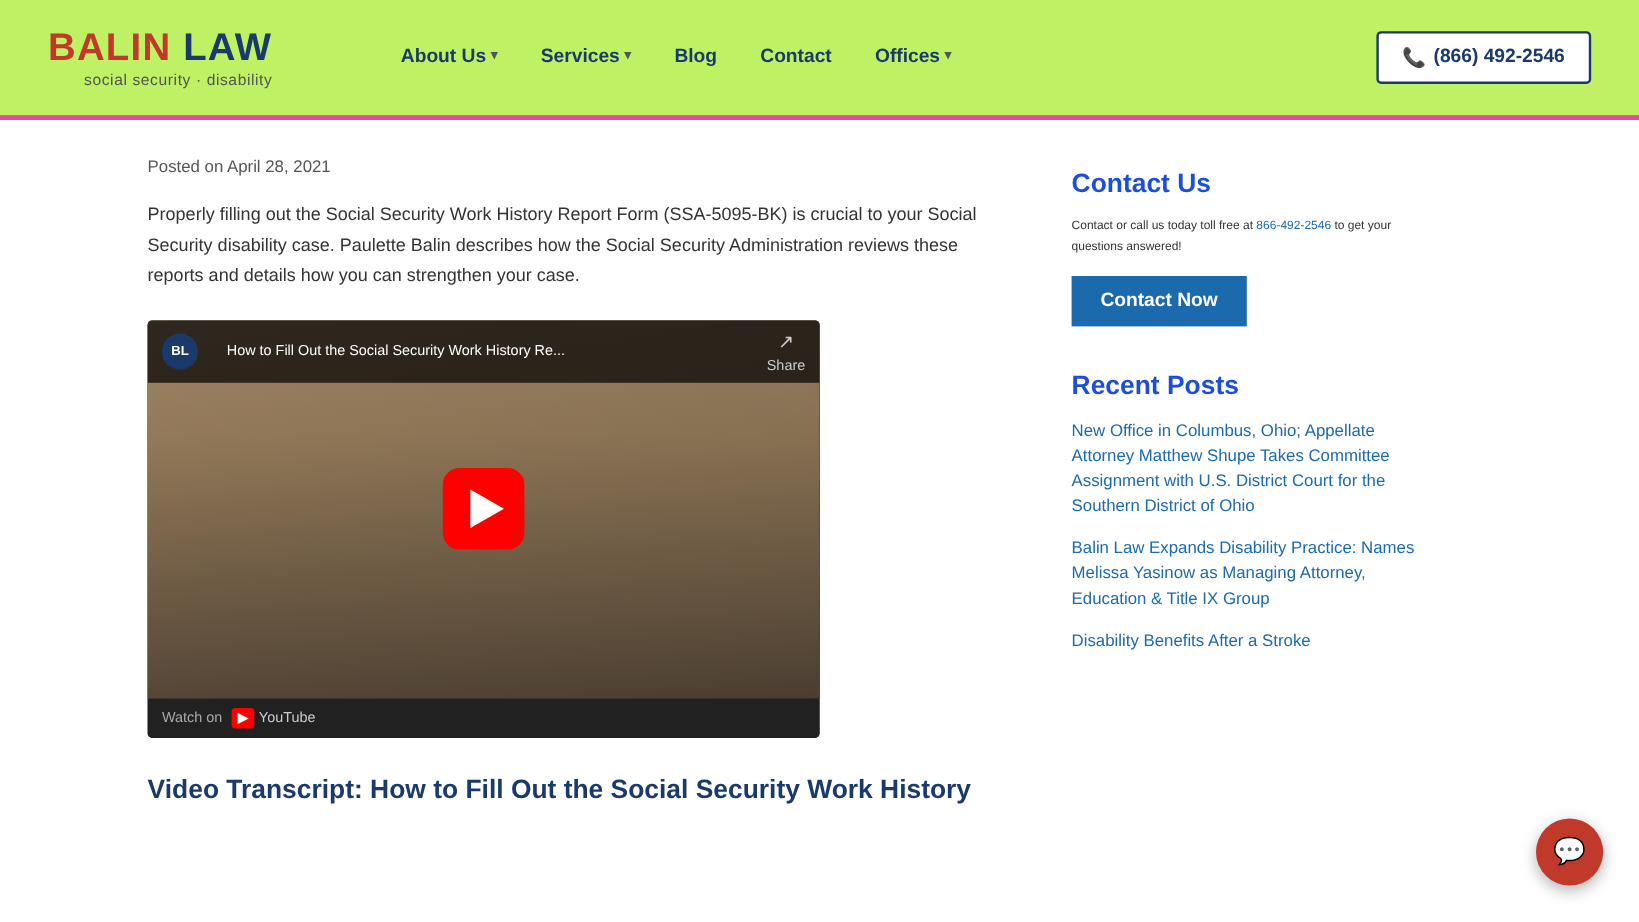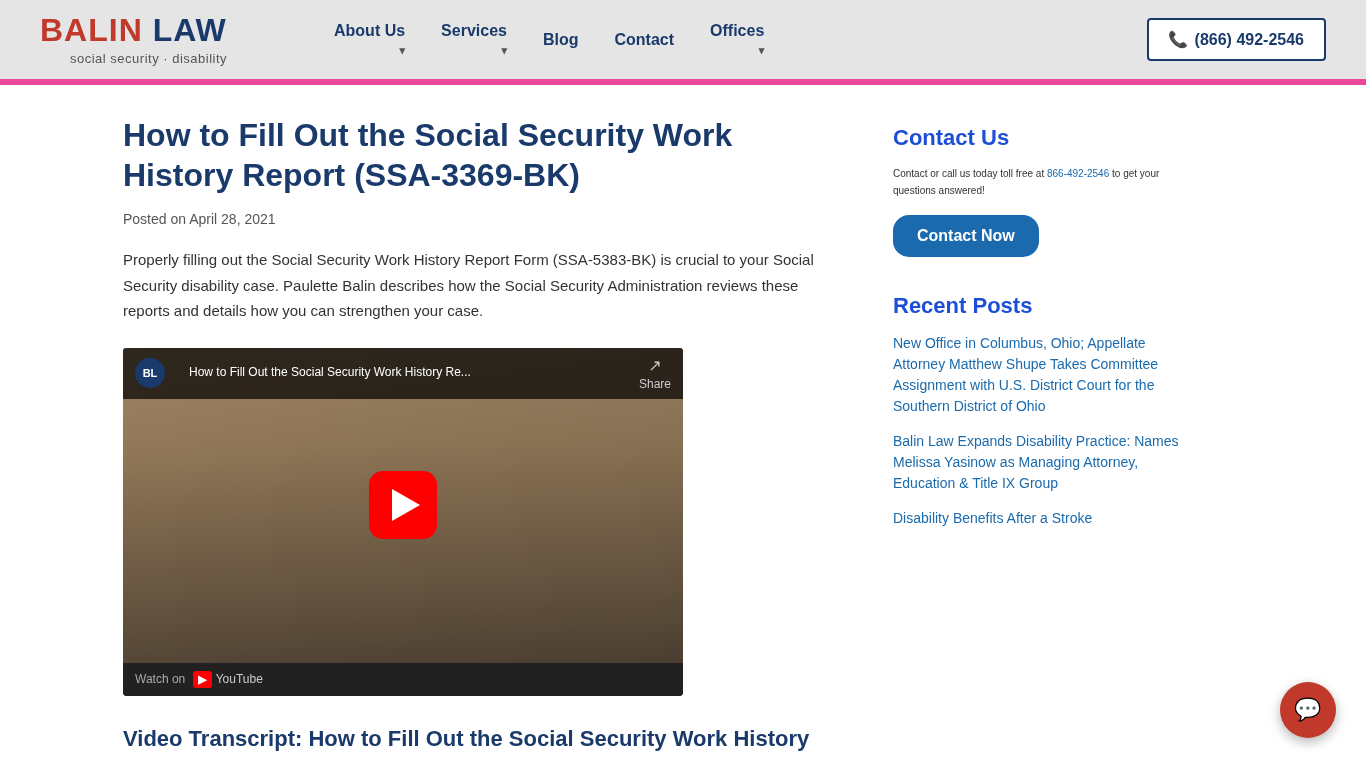--- a/index.html
+++ b/index.html
@@ -1,25 +1,25 @@
 <!DOCTYPE html>
 <html><head>
   <meta charset="utf-8">
   <style>
     * { margin: 0; padding: 0; box-sizing: border-box; }
     body { font-family: Arial, sans-serif; background: #fff; color: #333; font-size: 15px; }
 
     
     .header {
-      background: #e5e5e5;
-      border-bottom: 6px solid #ec4899;
+      background: #bef264;
+      border-bottom: 4px solid #ec4899;
       padding: 0 40px;
       display: flex;
       align-items: center;
-      height: 85px;
+      height: 100px;
       position: relative;
     }
     .logo-area {
       display: flex;
       flex-direction: column;
       margin-right: 60px;
       min-width: 220px;
     }
     .logo-text {
       font-size: 32px;
@@ -42,25 +42,24 @@
       gap: 8px;
       flex: 1;
     }
     .nav-item {
       color: #1a3a6b;
       font-size: 16px;
       font-weight: 600;
       padding: 8px 14px;
       cursor: pointer;
       display: flex;
-      align-items: flex-end;
+      align-items: flex-start;
       gap: 4px;
       text-decoration: none;
       white-space: nowrap;
-      flex-direction: column;
     }
     .nav-arrow {
       font-size: 11px;
       color: #555;
     }
     .phone-btn {
       background: #fff;
       border: 2px solid #1a3a6b;
       color: #1a3a6b;
       padding: 10px 20px;
@@ -266,21 +265,21 @@
     }
     .contact-link {
       color: #1a6aad;
       text-decoration: none;
     }
     .contact-now-btn {
       background: #1a6aad;
       color: #fff;
       border: none;
       padding: 12px 24px;
-      border-radius: 16px;
+      border-radius: 0;
       font-size: 16px;
       font-weight: 600;
       cursor: pointer;
     }
     .recent-posts-list {
       list-style: none;
       display: flex;
       flex-direction: column;
       gap: 14px;
     }
@@ -346,23 +345,22 @@
 
   <button class="phone-btn">
     <span>📞</span>
     <span>(866) 492-2546</span>
   </button>
 </header>
 
 <div class="main-container">
 
   <article class="article">
-    <h1 class="article-title">How to Fill Out the Social Security Work History Report (SSA-3369-BK)</h1>
     <p class="posted-on">Posted on April 28, 2021</p>
-    <p class="article-intro">Properly filling out the Social Security Work History Report Form (SSA-5383-BK) is crucial to your Social Security disability case. Paulette Balin describes how the Social Security Administration reviews these reports and details how you can strengthen your case.</p>
+    <p class="article-intro">Properly filling out the Social Security Work History Report Form (SSA-5095-BK) is crucial to your Social Security disability case. Paulette Balin describes how the Social Security Administration reviews these reports and details how you can strengthen your case.</p>
 
     <div class="video-container">
       <div class="video-thumbnail">
         <div class="video-bg-image">
           <div class="video-person"></div>
         </div>
 
         <div class="video-top-bar">
           <div class="video-channel-icon">BL</div>
           <div class="video-title-text">How to Fill Out the Social Security Work History Re...</div>

